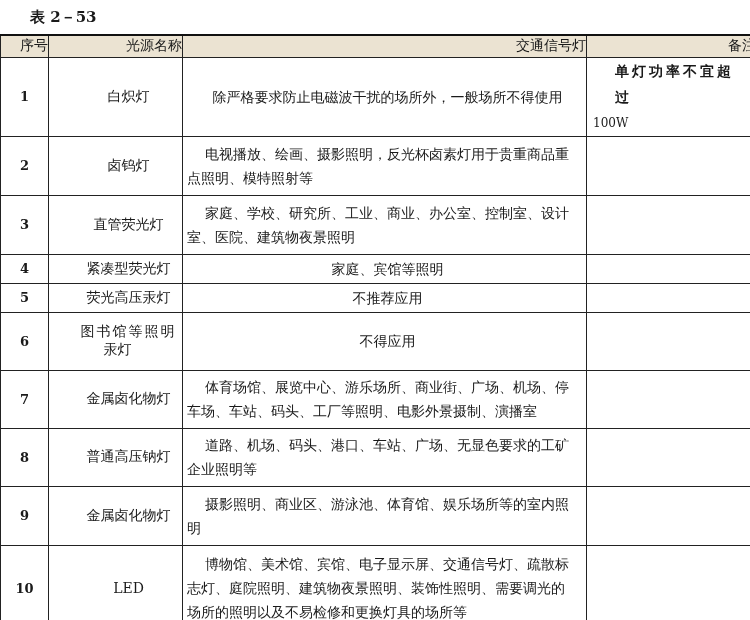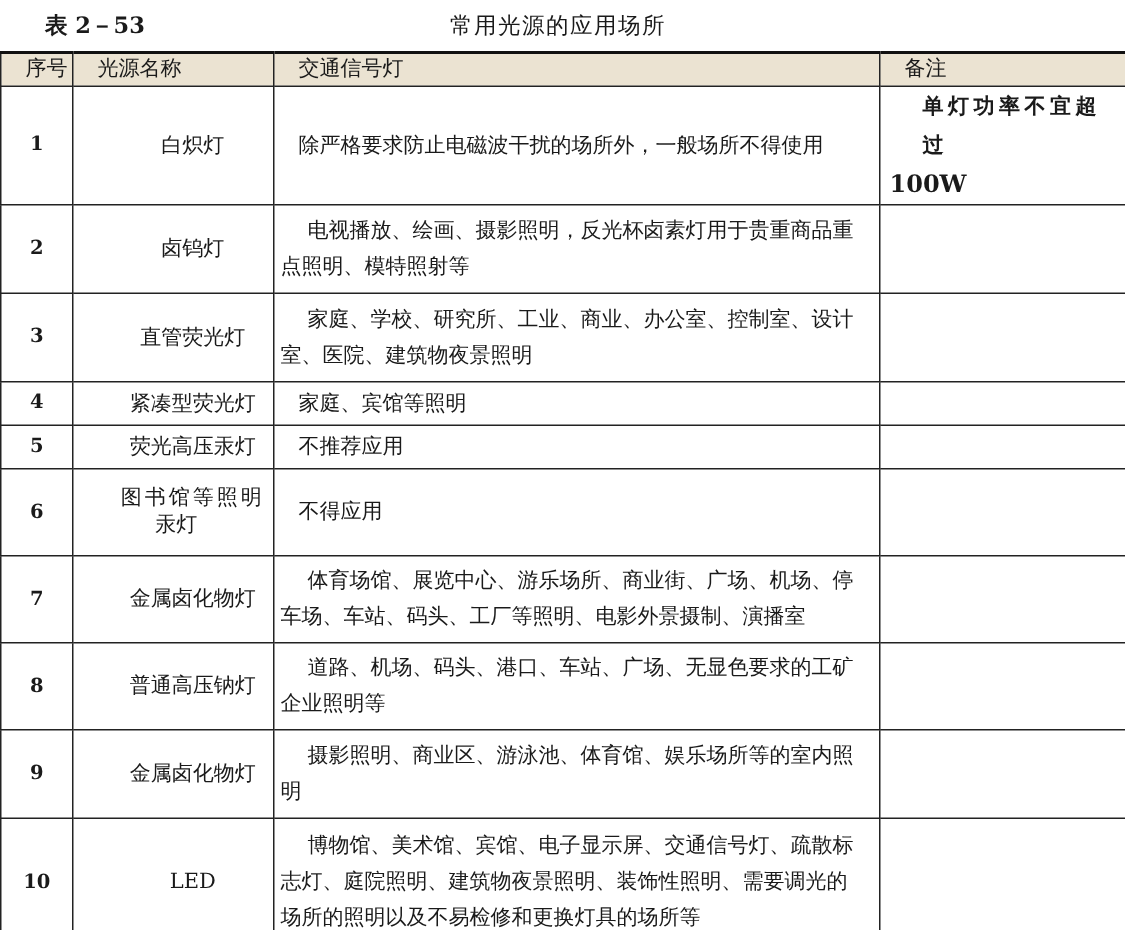--- a/index.html
+++ b/index.html
@@ -53,23 +53,22 @@
       vertical-align: middle;
     }
     table.grid thead tr {
       height: 22px;
       background: #ebe3d2;
     }
     table.grid th {
       font-weight: normal;
       font-family: "DejaVu Sans", sans-serif;
       font-size: 14px;
-      text-align: left;
+      text-align: right;
       border-top: 2px solid #111;
-      padding-left: 16px;
     }
     table.grid tbody tr:last-child td {
       border-bottom: 2px solid #111;
     }
     td.no {
       text-align: center;
       font-weight: bold;
       font-size: 13px;
     }
     td.name {
@@ -86,48 +85,48 @@
       letter-spacing: 2px;
     }
     td.use {
       padding: 0 10px 0 4px !important;
       line-height: 24px;
       text-indent: 18px;
       font-size: 14px;
     }
     td.use.short {
       text-indent: 12px;
+      text-align: center;
     }
     td.note {
       padding: 0 6px !important;
       line-height: 26px;
       font-size: 14px;
     }
     .note-line1 {
       display: block;
       padding-left: 22px;
       letter-spacing: 3px;
       font-weight: bold;
     }
     .note-line2 {
       display: block;
-      font-weight: bold;
-      font-size: 16px;
+      font-weight: normal;
+      font-size: 12px;
     }
     col.c-no { width: 48px; }
     col.c-name { width: 134px; }
     col.c-use { width: 404px; }
     col.c-note { width: 170px; }
   </style>
 </head>
 <body>
 
 <div class="caption">
   <span class="table-no">表 2－53</span>
-  <span class="table-title">常用光源的应用场所</span>
 </div>
 
 <table class="grid">
   <colgroup>
     <col class="c-no">
       <col class="c-name">
       <col class="c-use">
       <col class="c-note">
   </colgroup>
   <thead>

